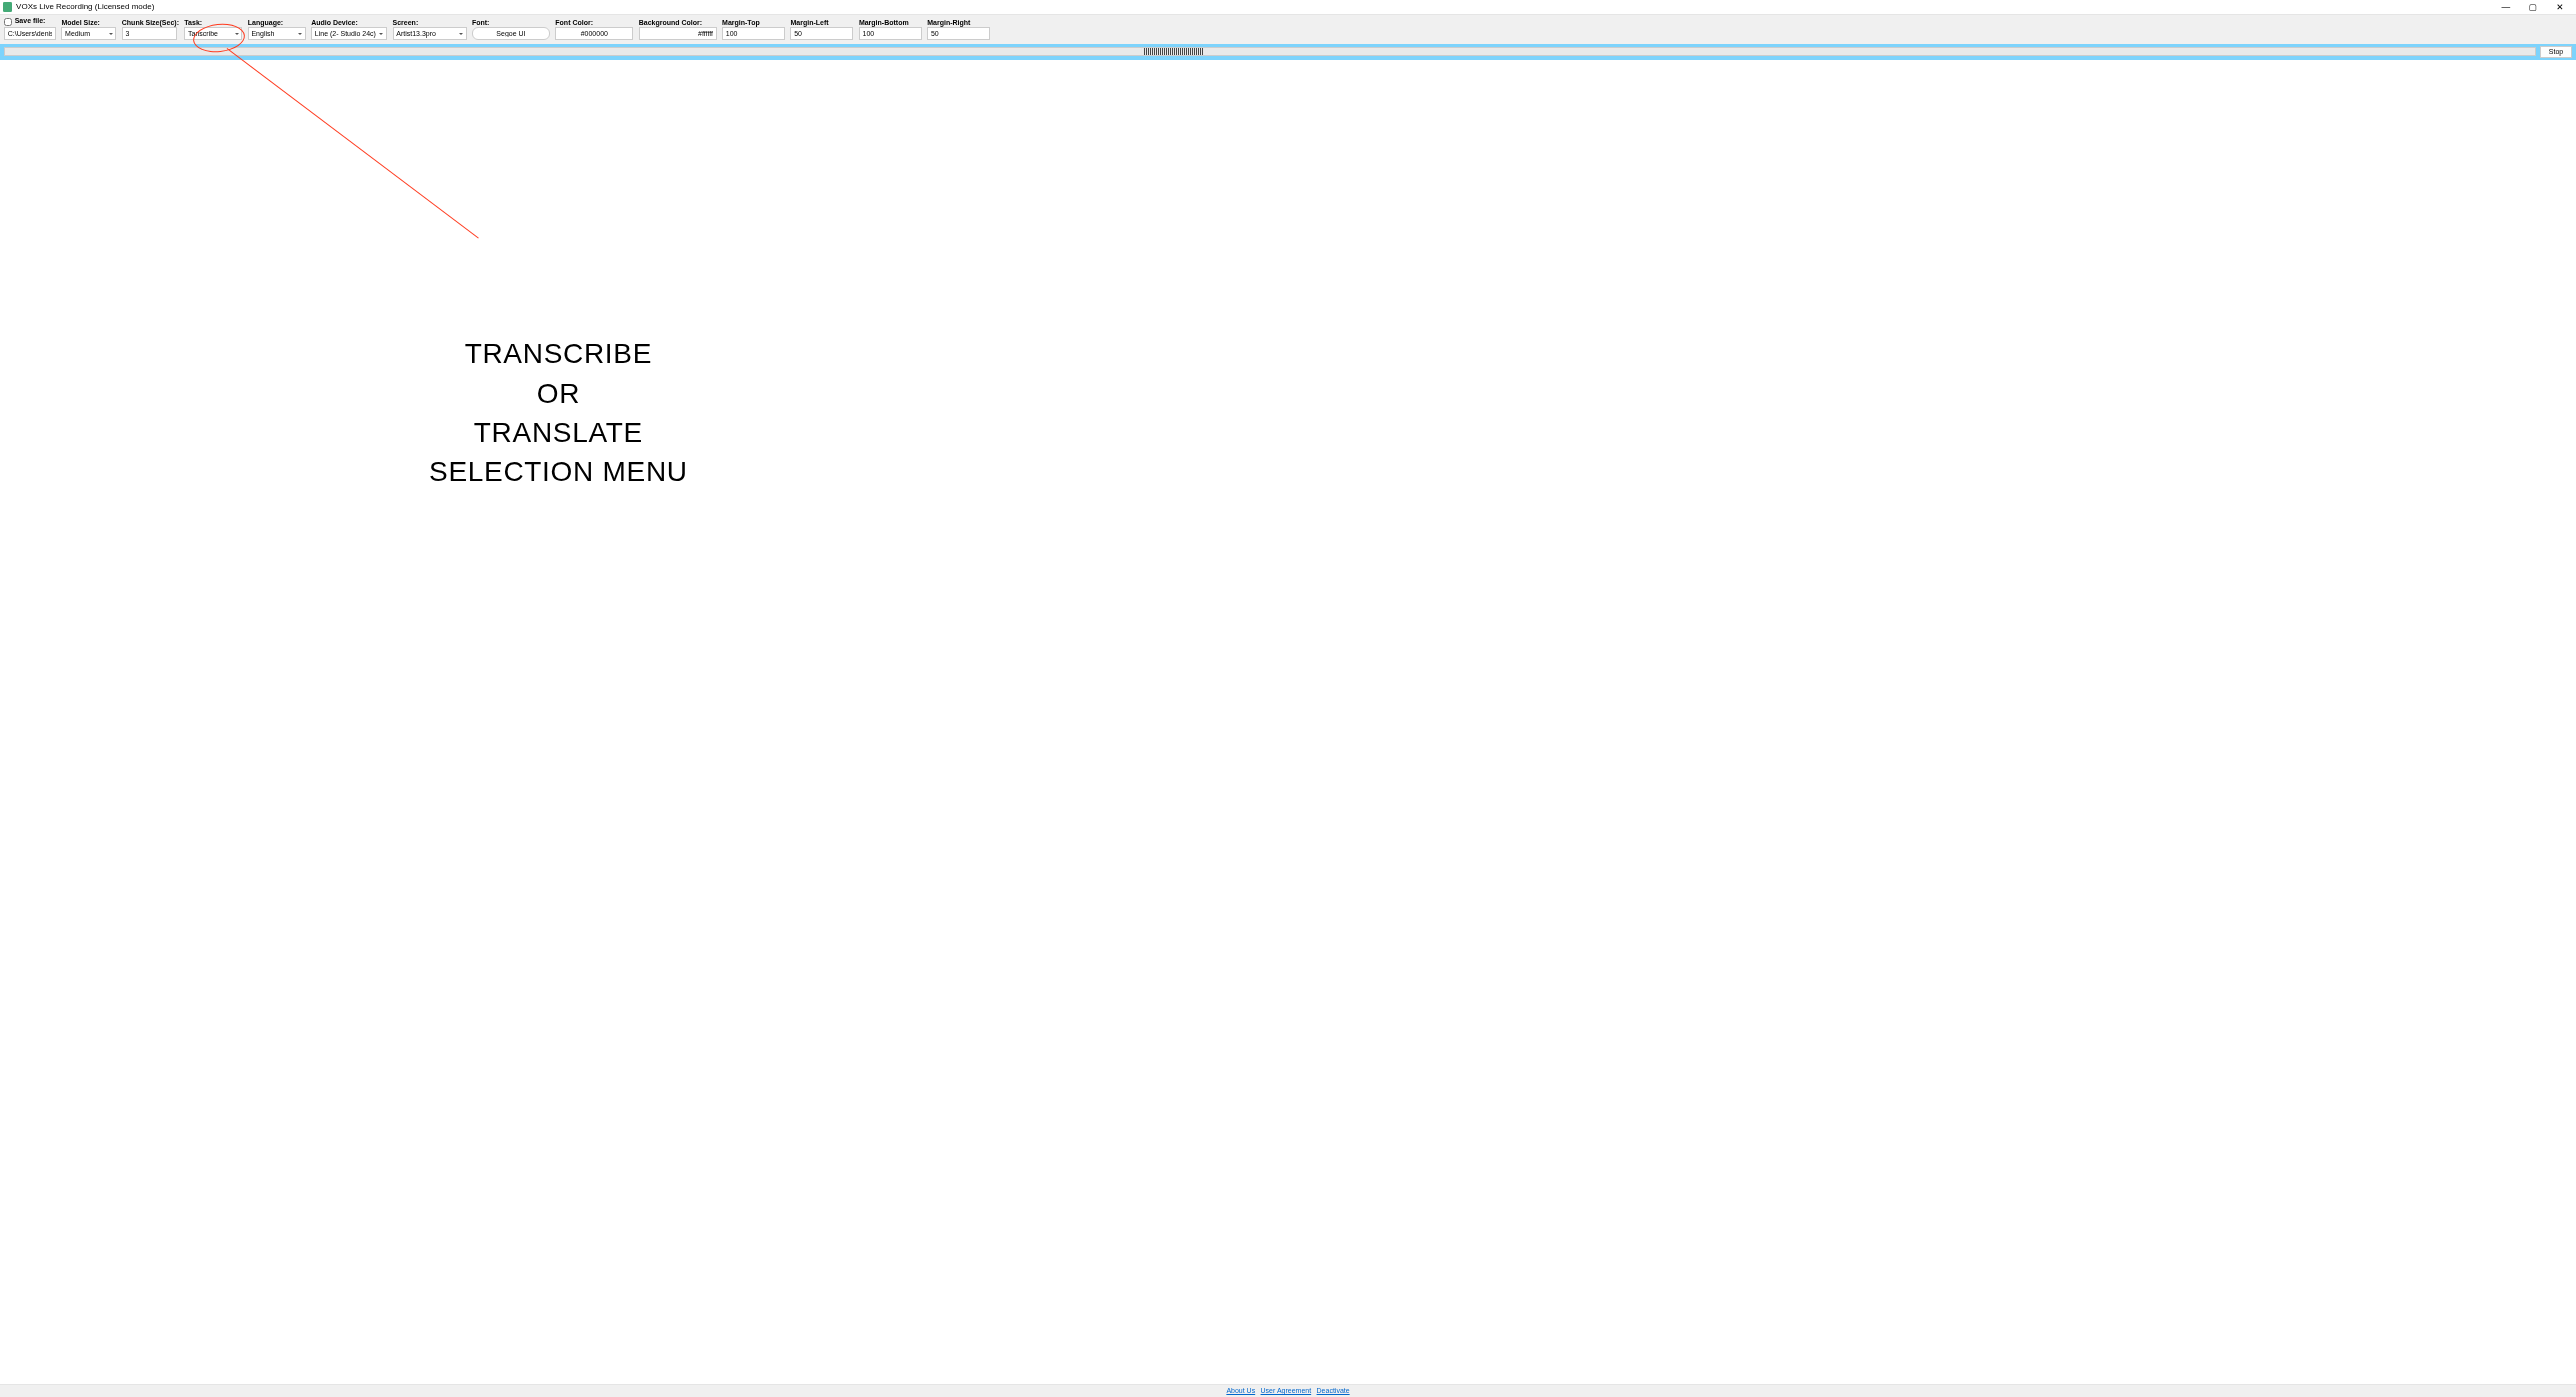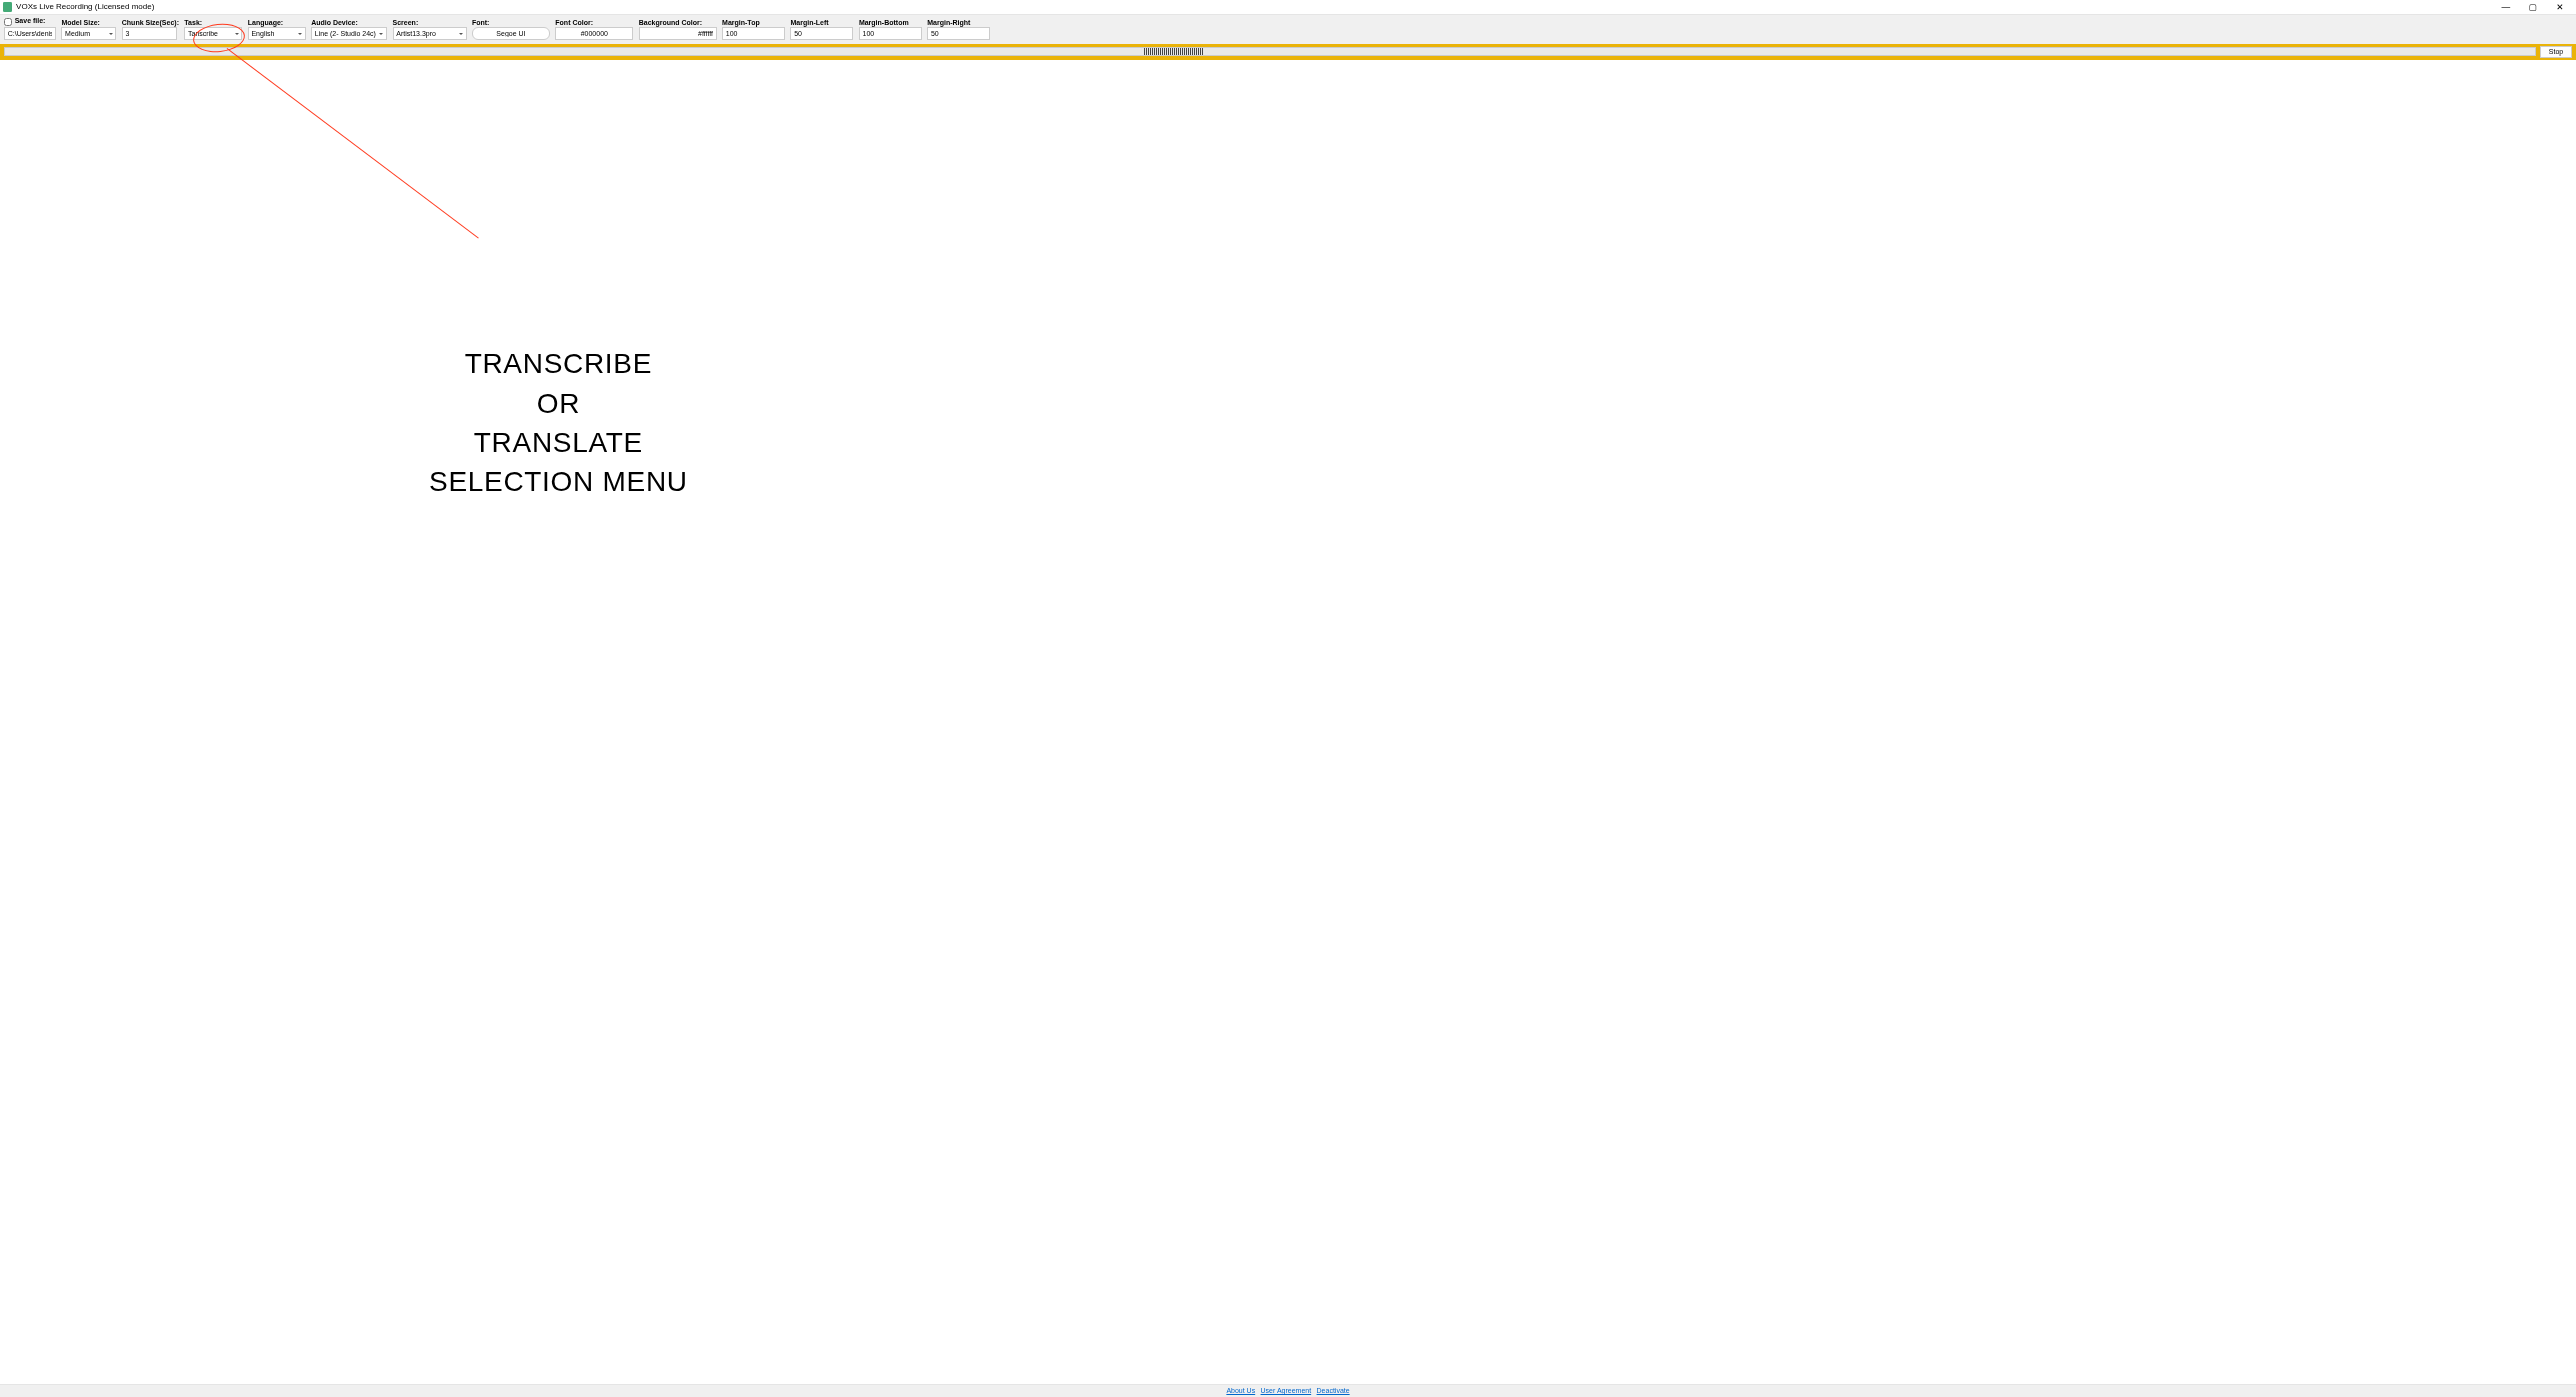--- a/index.html
+++ b/index.html
@@ -1,17 +1,17 @@
 <!DOCTYPE html>
 <html><head>
 <meta charset="utf-8">
 <style>
   * { box-sizing: border-box; margin: 0; padding: 0; }
   html, body { width: 100%; height: 100%; font-family: "Segoe UI", Tahoma, sans-serif; font-size: 7.4px; color: #000; background: #fff; overflow: hidden; }
-  .window { width: 100%; height: 100%; display: flex; flex-direction: column; background: #eab308; }
+  .window { width: 100%; height: 100%; display: flex; flex-direction: column; background: #7dd3fc; }
   .titlebar { height: 14.8px; background: #fff; display: flex; align-items: center; padding: 0 2.7px; border-bottom: 0.7px solid #e5e5e5; }
   .titlebar .icon { width: 9.4px; height: 9.4px; background: #4a7; margin-right: 4px; border-radius: 1.3px; }
   .titlebar .title { flex: 1; font-size: 8px; }
   .titlebar .winbtns { display: flex; gap: 0; }
   .titlebar .winbtn { width: 27px; height: 14.8px; display: flex; align-items: center; justify-content: center; font-size: 8.7px; cursor: default; }
 
   .toolbar { display: flex; align-items: flex-end; padding: 2.7px 4px 4px 4px; gap: 5.4px; background: #f0f0f0; }
   .field { display: flex; flex-direction: column; }
   .field label { font-weight: 600; font-size: 7px; margin-bottom: 1.3px; white-space: nowrap; }
   .field .control { height: 13.4px; background: #fff; border: 0.7px solid #ccc; display: flex; align-items: center; padding: 0 2.7px; font-size: 7px; position: relative; }
@@ -26,21 +26,21 @@
   .progressbar { flex: 1; height: 9.4px; background: #e9e9e9; border: 0.7px solid #ccc; position: relative; overflow: hidden; }
   .progressbar .marquee {
     position: absolute; left: 45%; top: 0; height: 100%; width: 60px;
     background: repeating-linear-gradient(90deg, #444 0 0.7px, transparent 0.7px 2px);
   }
   .stopbtn { height: 12px; width: 32px; background: #fdfdfd; border: 0.7px solid #ccc; font-size: 7px; display:flex; align-items:center; justify-content:center; }
 
   .canvas { flex: 1; background: #fff; position: relative; overflow: hidden; }
   .callout-circle { position: absolute; left: 193px; top: 24px; width: 52px; height: 28px; border: 1.7px solid #ff3b1f; border-radius: 50%; transform: rotate(-6deg); }
   .callout-line { position: absolute; left: 227px; top: 48px; width: 315px; height: 0.7px; background: #ff3b1f; transform-origin: left center; transform: rotate(37deg); }
-  .callout-text { position: absolute; left: 429px; top: 284px; text-align: center; font-family: Impact, "Arial Black", sans-serif; font-weight: 400; color: #000; text-transform: uppercase; letter-spacing: 0.7px; line-height: 1.4; font-size: 28px; }
+  .callout-text { position: absolute; left: 429px; top: 274px; text-align: center; font-family: Impact, "Arial Black", sans-serif; font-weight: 400; color: #000; text-transform: uppercase; letter-spacing: 0.7px; line-height: 1.4; font-size: 28px; }
 
   .footer { height: 13.4px; background: #f0f0f0; display: flex; align-items: center; justify-content: center; gap: 5.4px; font-size: 7px; border-top: 0.7px solid #e5e5e5; }
   .footer a { color: #0066cc; text-decoration: underline; cursor: pointer; }
 
   
   .w-savefile { width: 52px; }
   .w-model { width: 55px; }
   .w-chunk { width: 55px; }
   .w-task { width: 58px; }
   .w-lang { width: 58px; }

